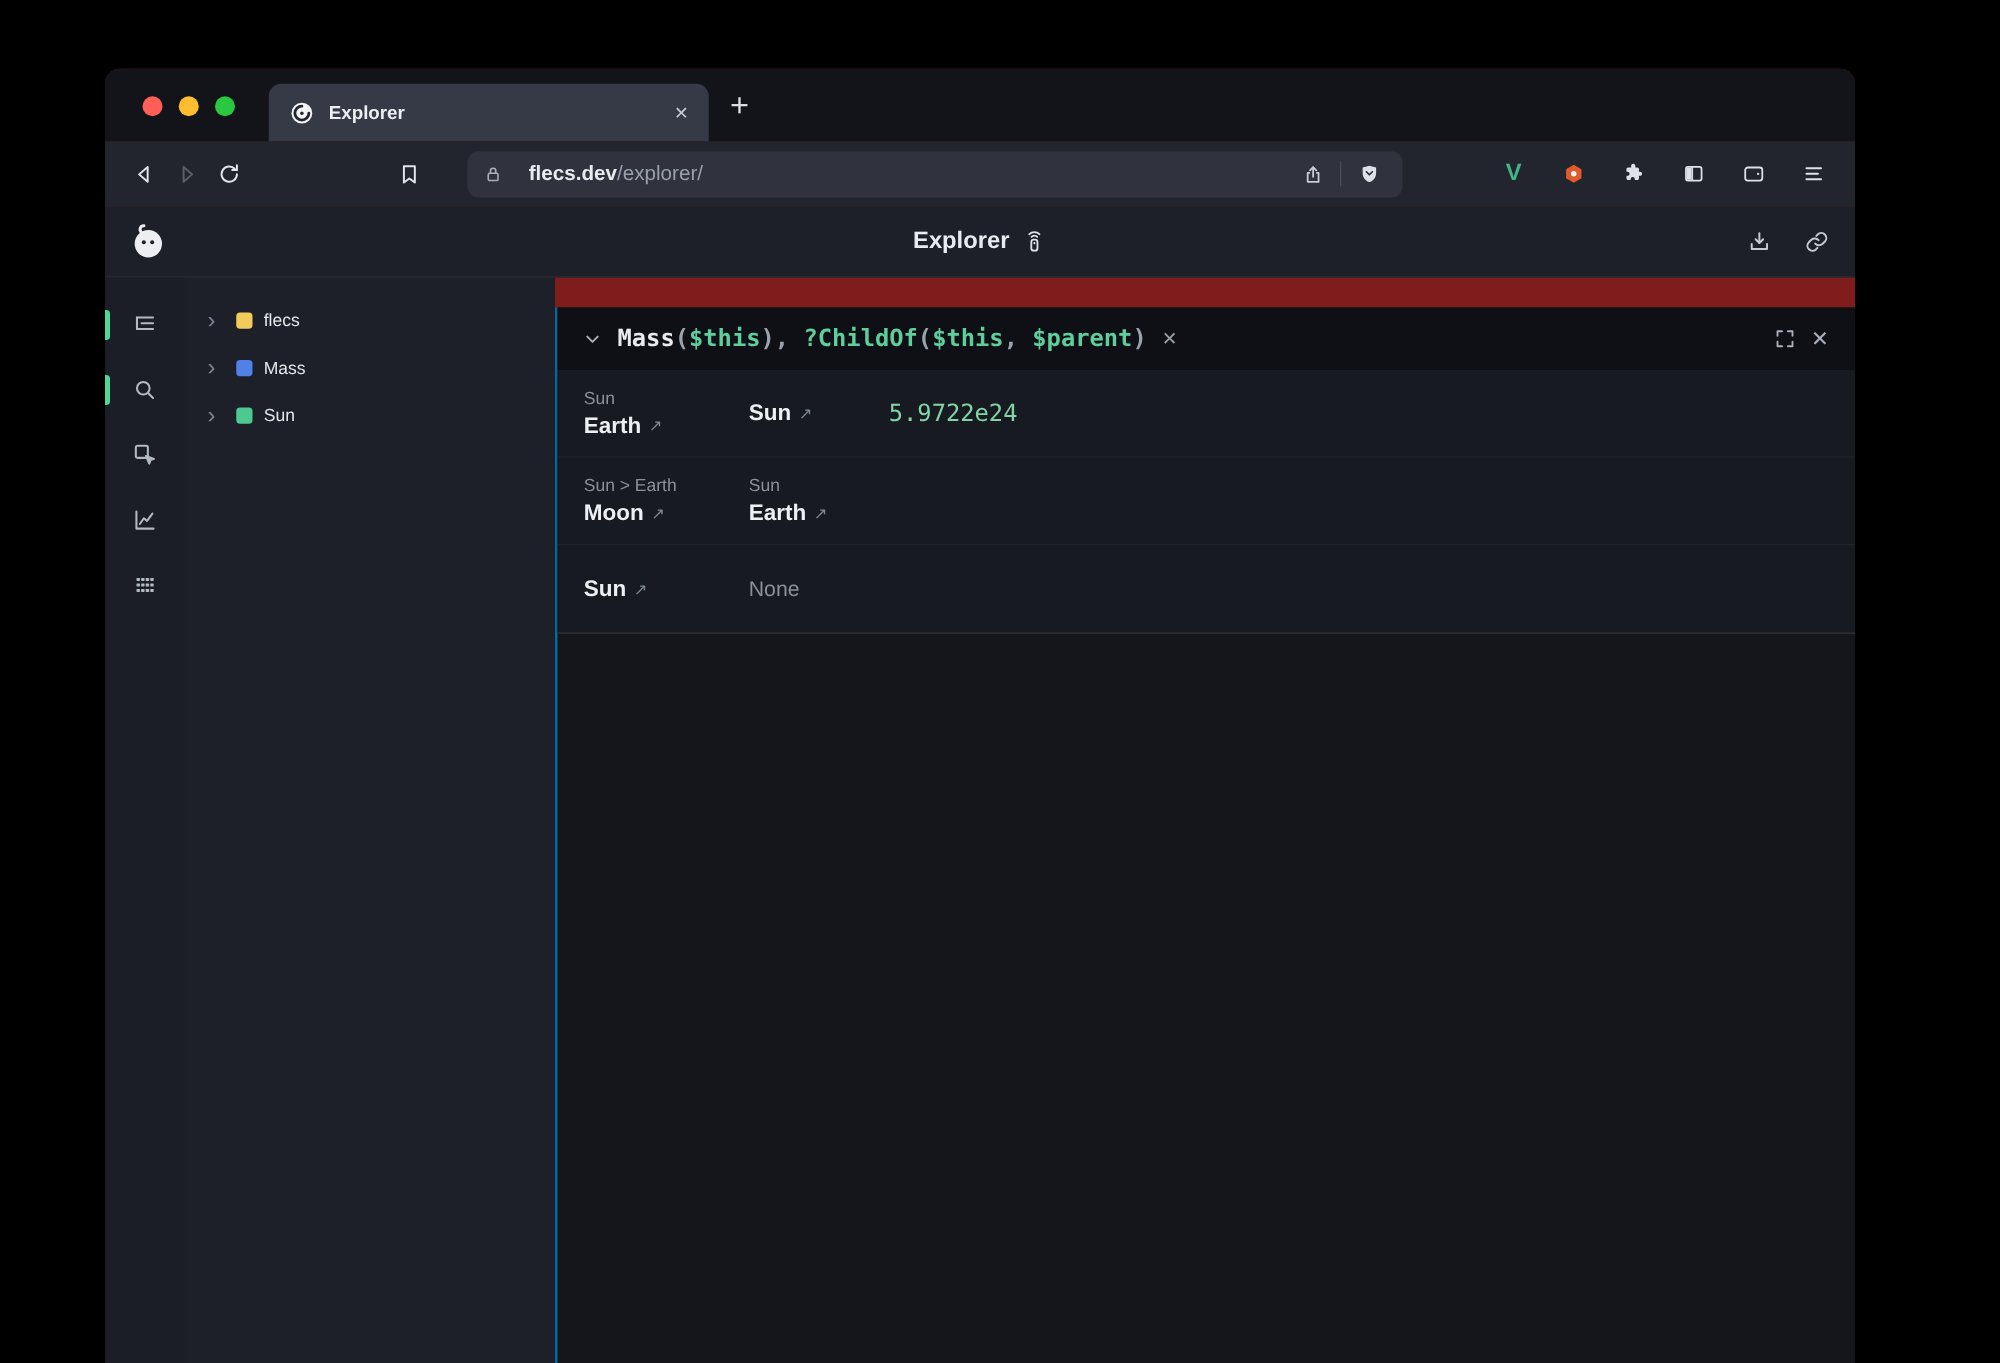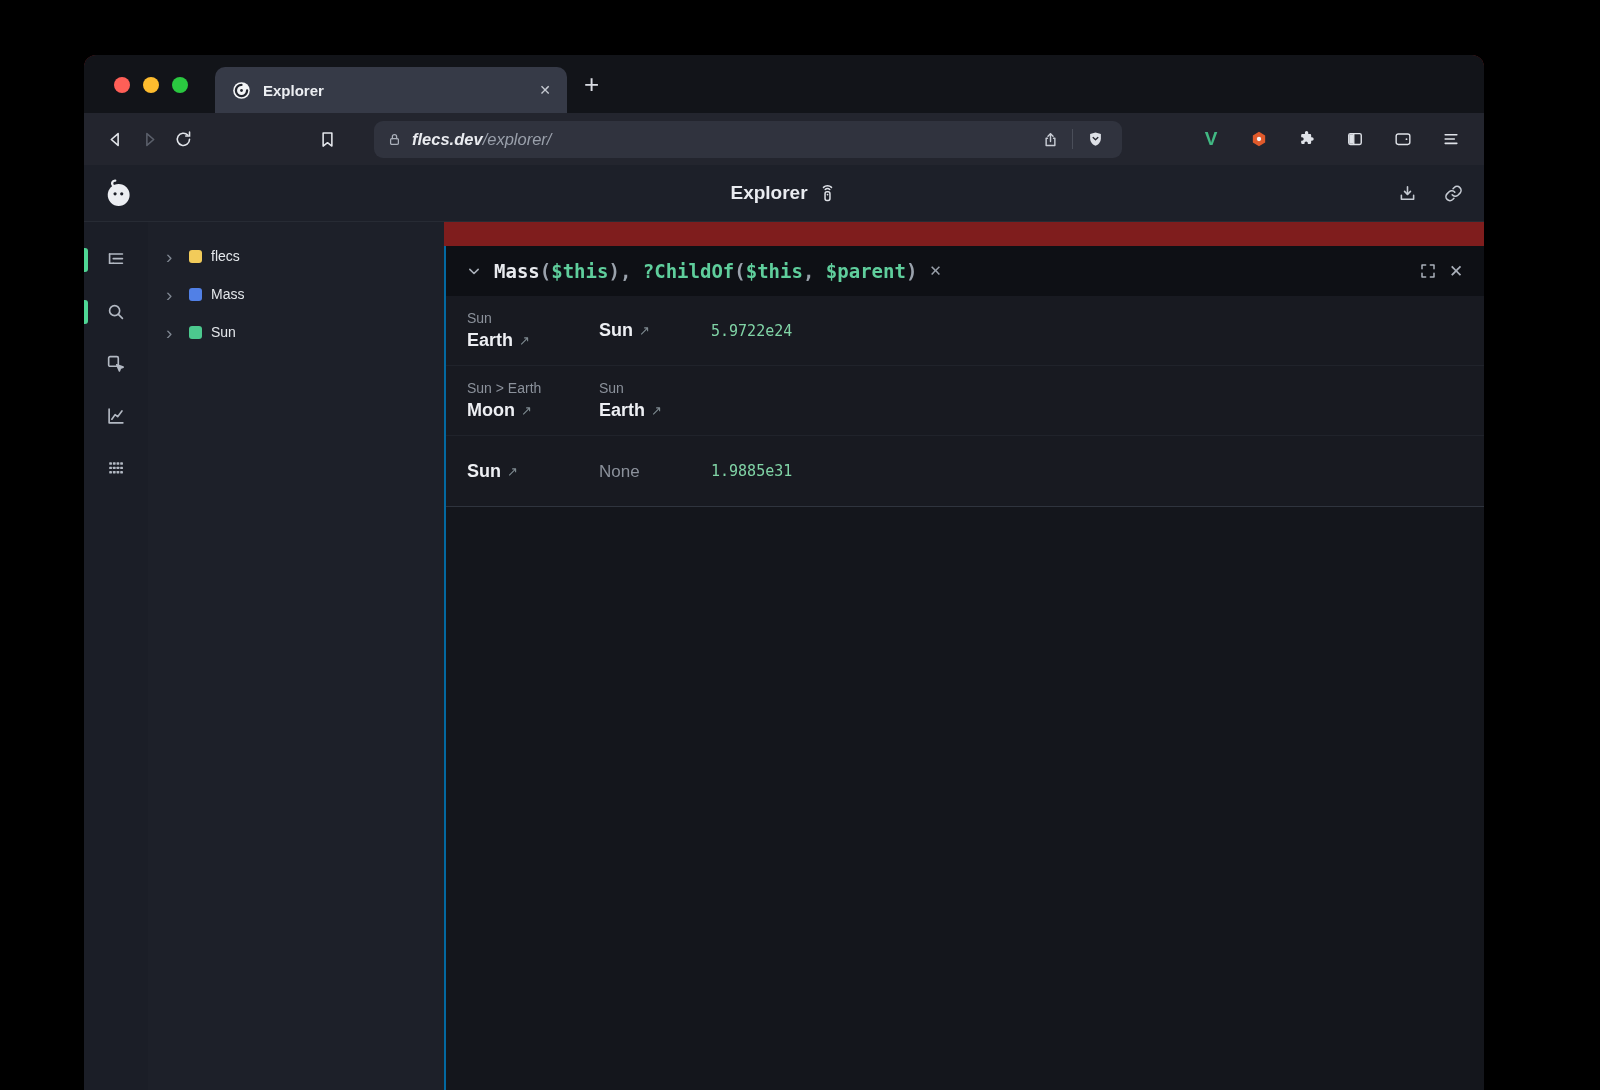--- a/index.html
+++ b/index.html
@@ -27,21 +27,21 @@
   
   .navbar { height:52px; flex:0 0 52px; background:#23252e; display:flex; align-items:center; padding:0 14px; }
   .navbtn { width:34px; height:34px; display:flex; align-items:center; justify-content:center;
             background:none; border:none; color:#e2e5ea; }
   .navbtn.disabled { color:#5a5f6a; }
   .navbtn svg { width:21px; height:21px; }
   .nav-spacer { width:110px; }
   .urlbar { margin-left:30px; width:748px; height:37px; background:#30333e; border-radius:9px;
             display:flex; align-items:center; padding:0 12px; }
   .lock-wrap svg { width:17px; height:17px; color:#aab0ba; }
-  .url-text { margin-left:9px; font-size:16.5px; flex:1; white-space:nowrap; overflow:hidden;font-style:italic; }
+  .url-text { margin-left:20px; font-size:16.5px; flex:1; white-space:nowrap; overflow:hidden; }
   .url-domain { color:#e9ebef; font-weight:600; }
   .url-path { color:#9aa0ab; }
   .pillbtn { width:30px; height:30px; display:flex; align-items:center; justify-content:center;
              background:none; border:none; color:#c9cdd5; }
   .pillbtn svg { width:19px; height:19px; }
   .url-sep { width:1px; height:20px; background:#4a4e59; margin:0 7px; }
   .ext-row { display:flex; align-items:center; margin-left:72px; gap:14px; }
   .extbtn { width:34px; height:34px; display:flex; align-items:center; justify-content:center;
             background:none; border:none; color:#e0e3e9; }
   .extbtn svg { width:20px; height:20px; }
@@ -98,21 +98,21 @@
            align-items:center; font-size:17px; color:#c9cdd4; border-bottom:1px solid #23262e; }
   .trow { display:grid; grid-template-columns:132px 112px 1fr; padding-left:21px; min-height:70px;
           align-items:center; border-bottom:1px solid #20232b; }
   .trow:last-child { border-bottom:none; }
   .cell { padding-right:8px; }
   .epath { font-size:14px; color:#8b919b; line-height:17px; margin-bottom:2px; }
   .nameline { display:flex; align-items:center; gap:6px; line-height:23px; }
   .ename { font-size:18px; font-weight:700; color:#edeff3; }
   .ename.plain { font-weight:400; color:#8b919b; font-size:17px; }
   .arrow { font-size:13px; color:#7e8a90; }
-  .mass { font-family:"DejaVu Sans Mono", monospace; font-size:15px; color:#80d4a6; }
+  .mass { font-family:"DejaVu Sans Mono", monospace; font-size:19px; color:#80d4a6; }
 </style>
 </head>
 <body>
 
 <div class="window">
 
   <div class="tabstrip">
     <div class="traffic">
       <span class="tl red"></span>
       <span class="tl yellow"></span>
@@ -386,20 +386,19 @@
                 <div class="nameline">
                   <span class="ename">Sun</span>
                   <span class="arrow">↗</span>
                 </div>
               </div>
               <div class="cell">
                 <div class="nameline">
                   <span class="ename plain">None</span>
                 </div>
               </div>
-              <div class="cell mass">1.9885e31</div>
             </div>
           </div>
       </div>
     </div>
 
   </div>
 </div>
 
 </body></html>

